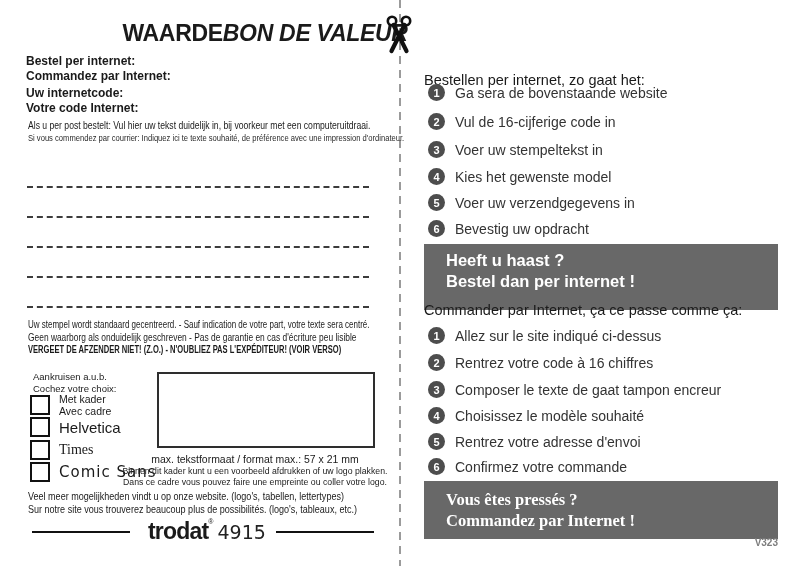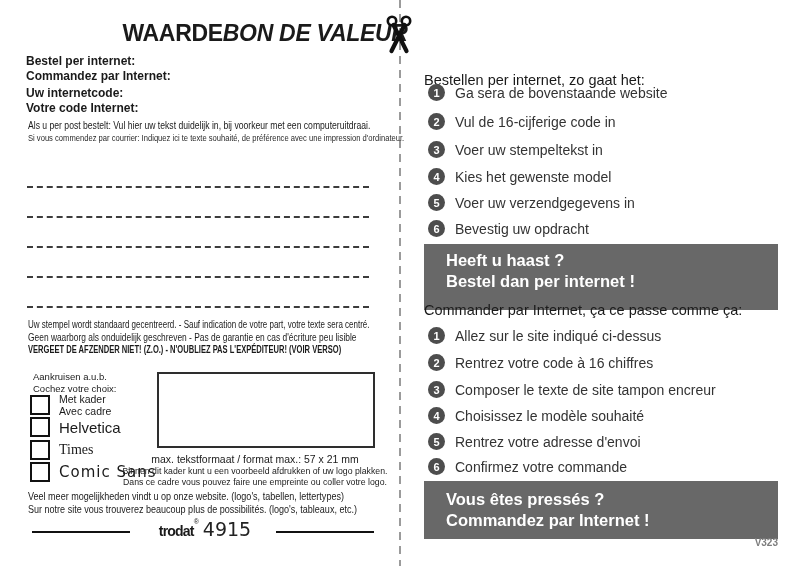--- a/index.html
+++ b/index.html
@@ -35,21 +35,21 @@
   .f-serif{font-family:"Liberation Serif",serif;font-size:14px;}
   .f-comic{font-family:cursive,"DejaVu Sans",sans-serif;font-size:15px;letter-spacing:1px;}
   .samplebox{left:157px;top:372px;width:214px;height:72px;border:2px solid #2e2e2e;background:#fff;}
   .maxfmt{left:110px;top:453px;width:290px;text-align:center;font-size:11px;transform:scaleX(0.95);}
   .framenl{left:110px;top:466px;width:290px;text-align:center;font-size:9px;color:#222;transform:scaleX(0.97);}
   .framefr{left:110px;top:477px;width:290px;text-align:center;font-size:9px;color:#222;transform:scaleX(0.97);}
   .morenl{left:28px;top:490px;font-size:10.5px;transform:scaleX(0.86);}
   .morefr{left:28px;top:503px;font-size:10.5px;transform:scaleX(0.86);}
   .bline{top:531px;width:98px;height:0;border-top:2px solid #111;}
   .brand{left:148px;top:518px;width:114px;text-align:center;white-space:nowrap;}
-  .brand-name{font-size:14px;font-weight:bold;letter-spacing:-0.8px;}
+  .brand-name{font-size:23px;font-weight:bold;letter-spacing:-0.8px;}
   .brand-mark{font-size:7px;vertical-align:top;}
   .brand-model{font-size:19px;font-family:"DejaVu Sans",sans-serif;font-weight:400;margin-left:4px;color:#222;}
 
   
   .rhead{left:424px;font-size:14.5px;color:#1a1a1a;white-space:nowrap;}
   .step{position:absolute;left:428px;display:flex;align-items:center;gap:10px;}
   .badge{width:17px;height:17px;border-radius:50%;background:#4d4d4d;color:#fff;
          font-size:11px;font-weight:bold;display:flex;align-items:center;justify-content:center;flex:0 0 auto;}
   .steptext{font-size:14px;color:#333;white-space:nowrap;}
   .banner{left:424px;width:332px;background:#686868;color:#ffffff;font-weight:bold;
@@ -169,35 +169,35 @@
   <div class="step" style="top:327px;">
     <span class="badge">1</span>
     <span class="steptext">Allez sur le site indiqué ci-dessus</span>
   </div>
   <div class="step" style="top:354px;">
     <span class="badge">2</span>
     <span class="steptext">Rentrez votre code à 16 chiffres</span>
   </div>
   <div class="step" style="top:381px;">
     <span class="badge">3</span>
-    <span class="steptext">Composer le texte de site tampon encreur</span>
+    <span class="steptext">Composer le texte de gaat tampon encreur</span>
   </div>
   <div class="step" style="top:407px;">
     <span class="badge">4</span>
     <span class="steptext">Choisissez le modèle souhaité</span>
   </div>
   <div class="step" style="top:433px;">
     <span class="badge">5</span>
     <span class="steptext">Rentrez votre adresse d'envoi</span>
   </div>
   <div class="step" style="top:458px;">
     <span class="badge">6</span>
     <span class="steptext">Confirmez votre commande</span>
   </div>
 
-  <div class="abs banner" style="top:481px;padding-top:8px;padding-bottom:8px;">
+  <div class="abs banner" style="top:481px;padding-top:8px;padding-bottom:8px;font-family:Liberation Serif, serif;">
     <div>Vous êtes pressés ?</div>
     <div>Commandez par Internet !</div>
   </div>
 
   <div class="abs version">V323</div>
 
 </div>
 
 </body></html>

